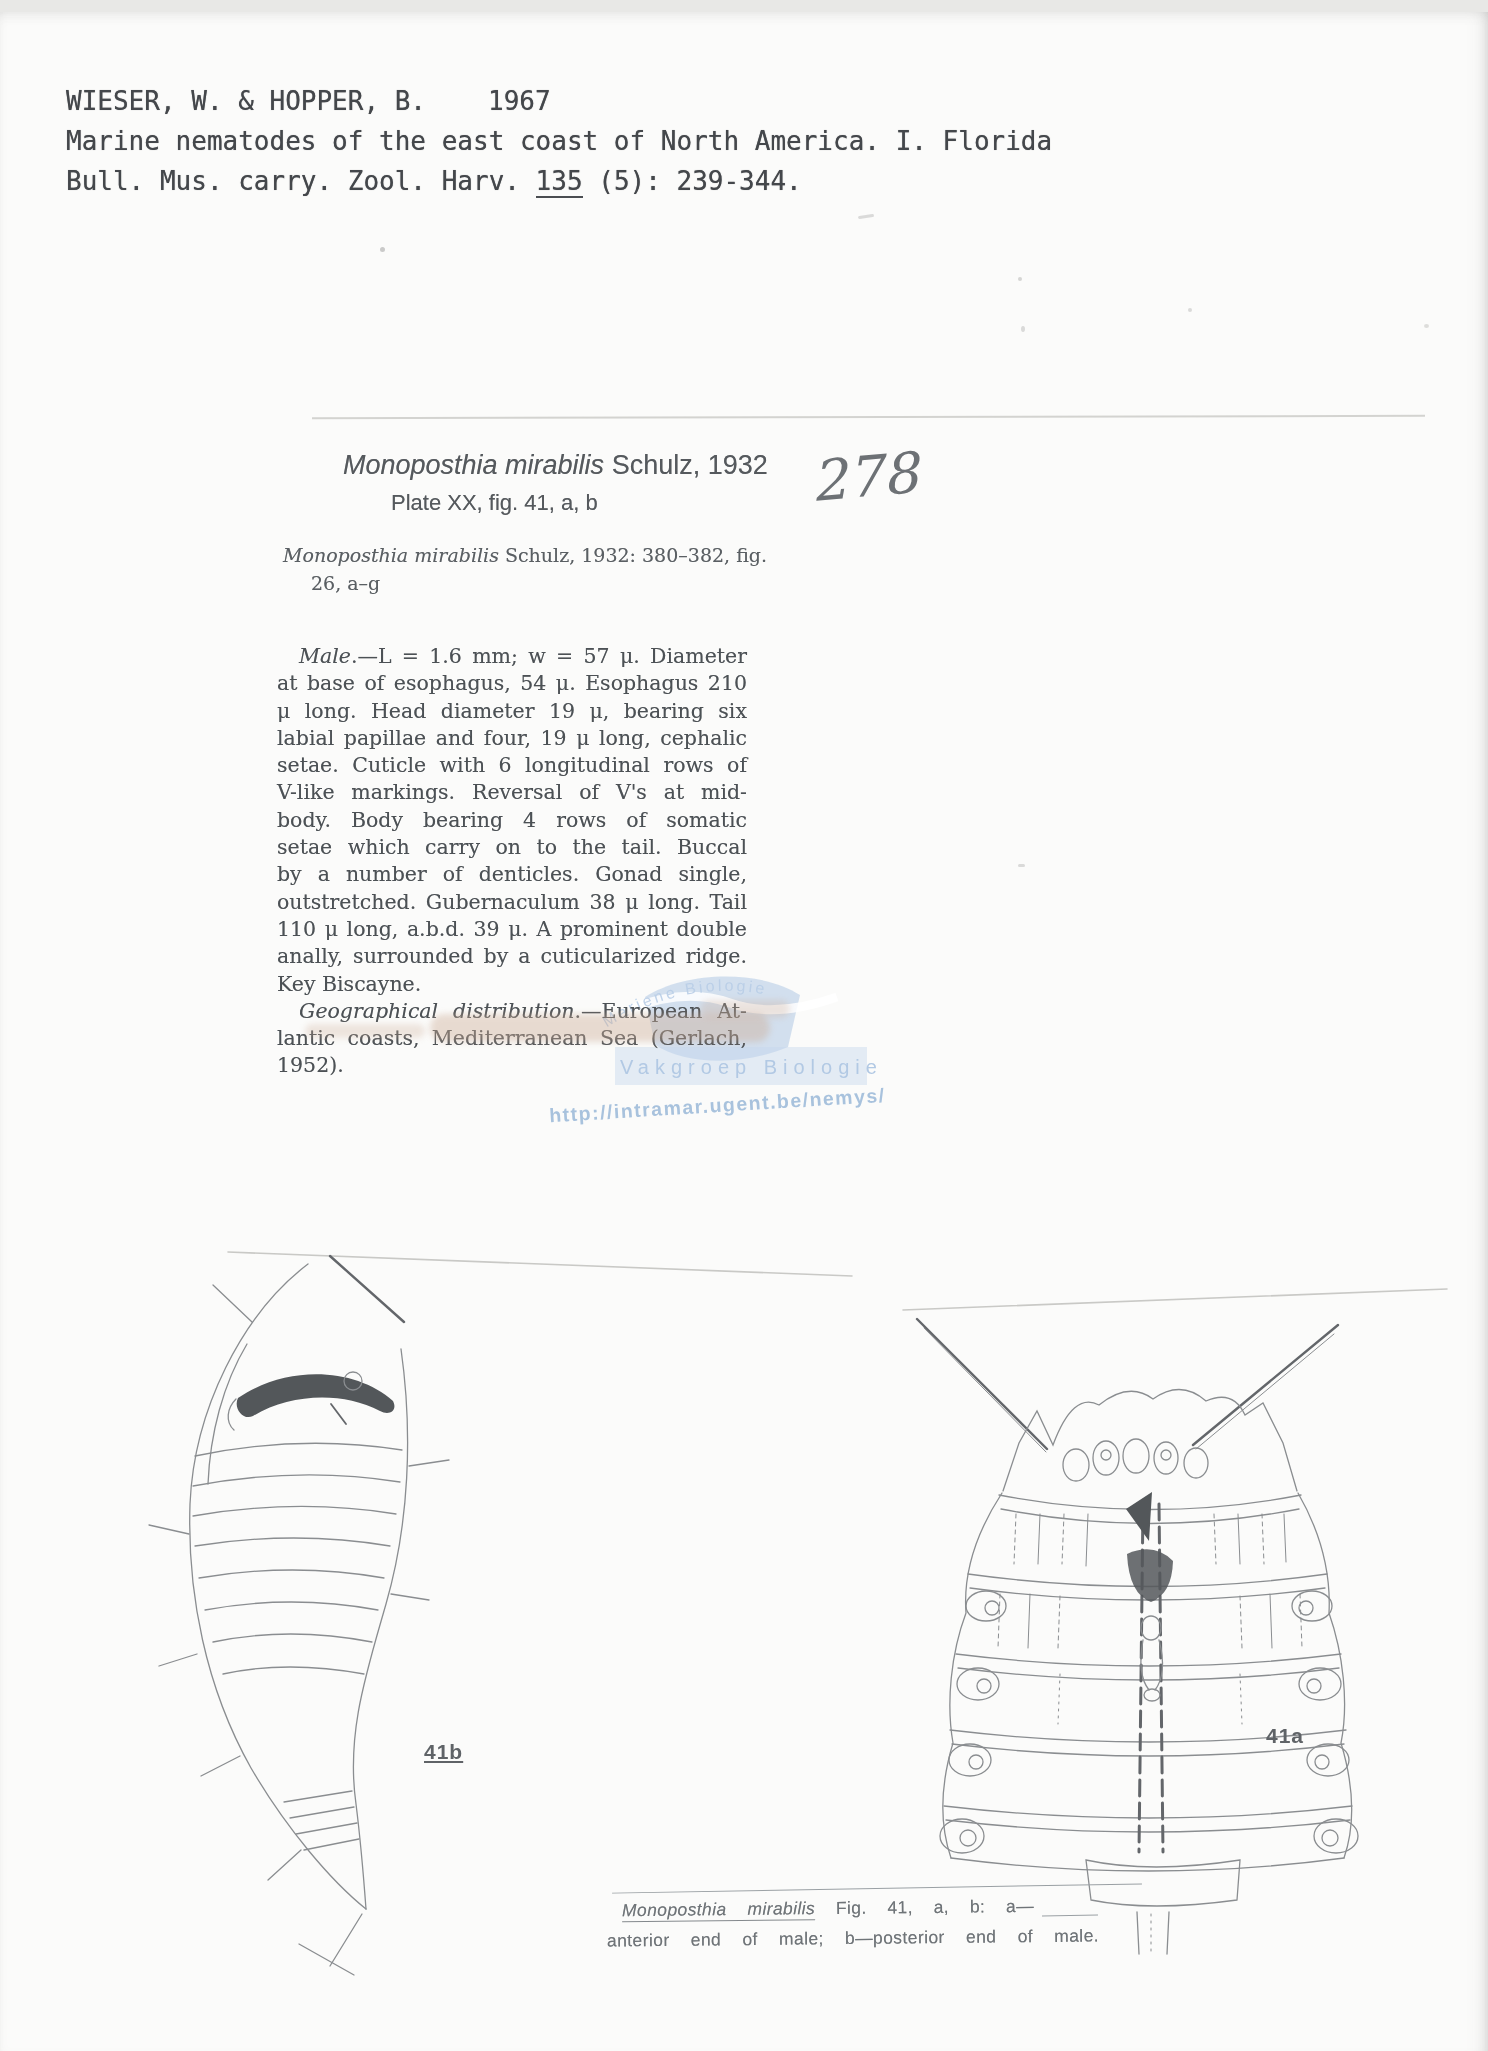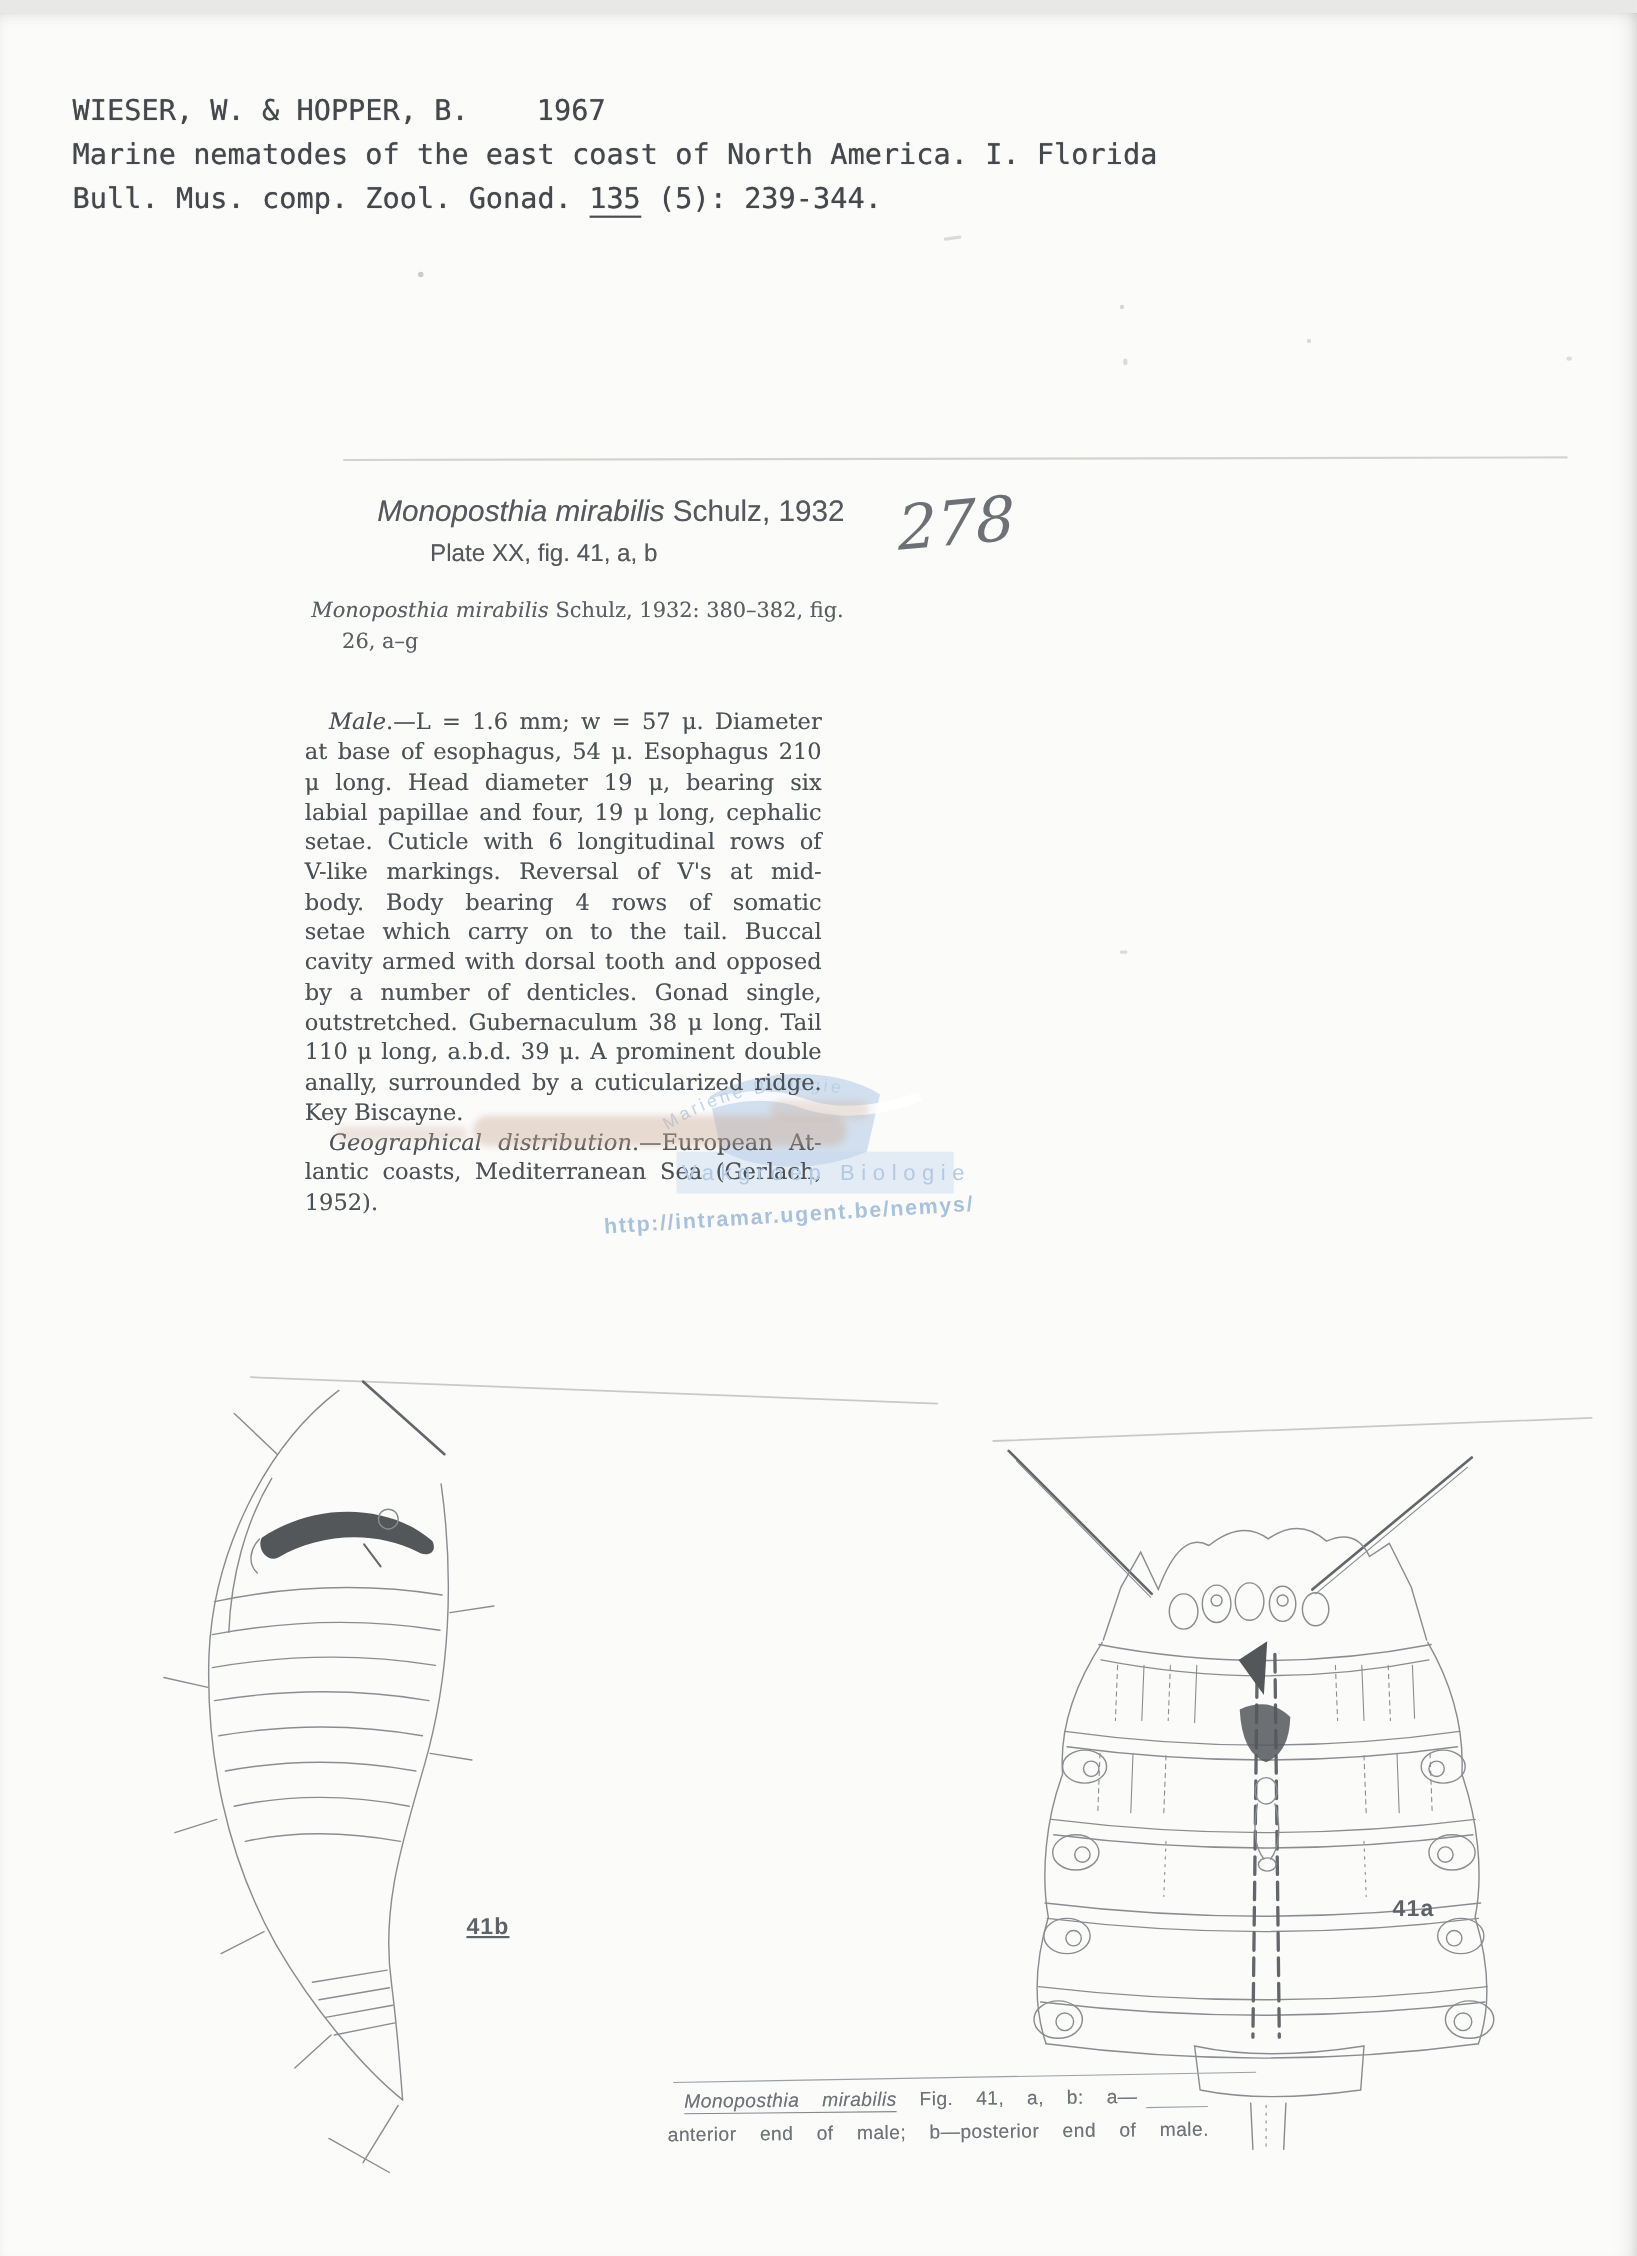--- a/index.html
+++ b/index.html
@@ -86,21 +86,21 @@
 </head>
 <body>
 
 <div class="page">
 
   <div class="abs tw" style="left:66px; top:74px;">
     <span>WIESER, W. &amp; HOPPER, B.</span><span style="display:inline-block;width:62px;"></span><span>1967</span>
   </div>
   <div class="abs tw" style="left:66px; top:114px;">Marine nematodes of the east coast of North America. I. Florida</div>
   <div class="abs tw" style="left:66px; top:154px;">
-    <span>Bull. Mus. comp. Zool. Gonad. </span><span class="tw-underline">135</span><span> (5): 239-344.</span>
+    <span>Bull. Mus. carry. Zool. Harv. </span><span class="tw-underline">135</span><span> (5): 239-344.</span>
   </div>
 
   <div class="abs speck" style="left:380px; top:235px; width:5px; height:5px; opacity:.45;"></div>
   <div class="abs speck" style="left:858px; top:203px; width:16px; height:3px; border-radius:2px; opacity:.3; transform:rotate(-8deg);"></div>
   <div class="abs speck" style="left:1018px; top:265px; width:4px; height:4px; opacity:.35;"></div>
   <div class="abs speck" style="left:1021px; top:314px; width:4px; height:6px; opacity:.3;"></div>
   <div class="abs speck" style="left:1018px; top:852px; width:7px; height:3px; border-radius:2px; opacity:.3;"></div>
   <div class="abs speck" style="left:1424px; top:312px; width:5px; height:4px; opacity:.28;"></div>
   <div class="abs speck" style="left:1188px; top:296px; width:4px; height:4px; opacity:.3;"></div>
 
@@ -136,21 +136,20 @@
 
   <div class="abs serifink bodycol">
     <div class="bline indent"><span class="it">Male</span><span>.—L = 1.6 mm; w = 57 μ.  Diameter</span></div>
     <div class="bline">at base of esophagus, 54 μ.  Esophagus 210</div>
     <div class="bline">μ long.  Head diameter 19 μ, bearing six</div>
     <div class="bline">labial papillae and four, 19 μ long, cephalic</div>
     <div class="bline">setae.  Cuticle with 6 longitudinal rows of</div>
     <div class="bline">V-like markings.  Reversal of V's at mid-</div>
     <div class="bline">body.  Body bearing 4 rows of somatic</div>
     <div class="bline">setae which carry on to the tail.  Buccal</div>
-    <div class="bline">cavity armed with dorsal tooth and opposed</div>
     <div class="bline">by a number of denticles.  Gonad single,</div>
     <div class="bline">outstretched.  Gubernaculum 38 μ long.  Tail</div>
     <div class="bline">110 μ long, a.b.d. 39 μ.  A prominent double</div>
     <div class="bline">anally, surrounded by a cuticularized ridge.</div>
     <div class="bleft">Key Biscayne.</div>
     <div class="bline indent"><span class="it">Geographical distribution</span><span>.—European At-</span></div>
     <div class="bline">lantic coasts, Mediterranean Sea (Gerlach,</div>
     <div class="bleft">1952).</div>
   </div>
 

